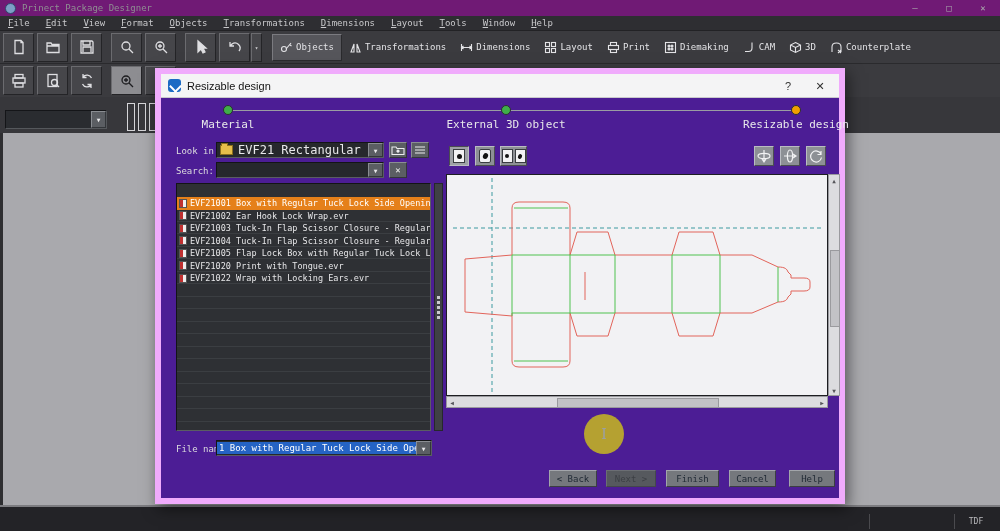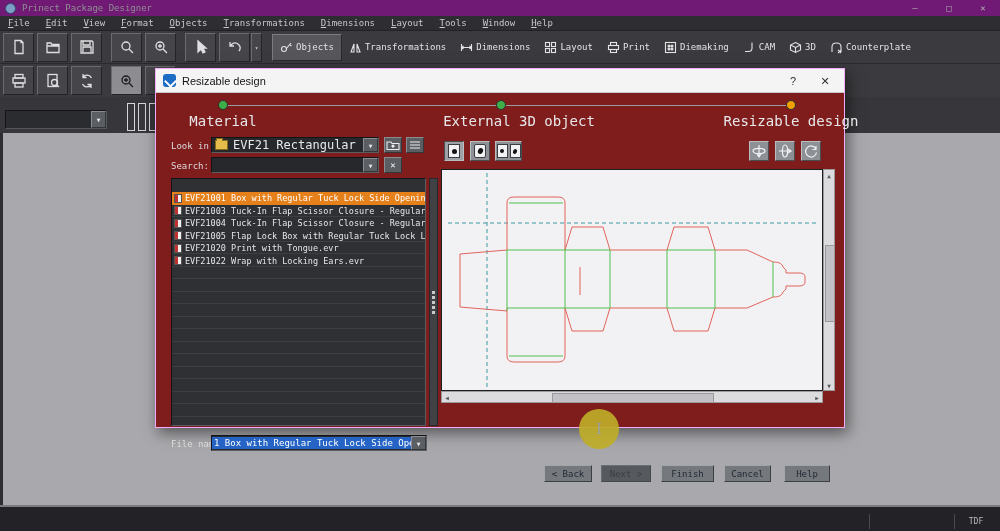--- a/index.html
+++ b/index.html
@@ -43,32 +43,32 @@
   .arrow-btn{width:15px;height:100%;background:#5b5e63;border:1px solid;border-color:#8a8d92 #33363a #33363a #8a8d92;color:#e8e8ea;font-size:6px;display:flex;align-items:center;justify-content:center;box-sizing:border-box;}
   .bars-icon{position:absolute;left:127px;top:6px;display:flex;gap:3px;}
   .bars-icon span{display:block;width:6px;height:26px;border:1px solid #d5d5d8;background:transparent;}
 
   .canvas{left:0;top:133px;width:997px;height:372px;background:#a9a9ad;border-left:3px solid #2e2e31;}
   .statusbar{left:0;top:505px;width:1000px;height:26px;background:#232327;border-top:2px solid #7c7c80;display:flex;align-items:center;}
   .status-cell-right{position:absolute;right:3px;top:7px;width:42px;height:15px;border-left:1px solid #4a4a4e;color:#b9b9bc;font-size:8px;display:flex;align-items:center;justify-content:center;}
   .status-div{position:absolute;right:130px;top:7px;width:1px;height:15px;background:#4a4a4e;}
 
   
-  .dialog{left:155px;top:68px;width:690px;height:360px;background:#7f1d1d;border:1px solid #f0abfc;box-sizing:border-box;box-shadow:3px 5px 14px rgba(0,0,0,.5);}
+  .dialog{left:155px;top:68px;width:690px;height:436px;background:#4c1d95;border:6px solid #f0abfc;box-sizing:border-box;box-shadow:3px 5px 14px rgba(0,0,0,.5);}
   .dlg-titlebar{position:absolute;left:0;top:0;width:100%;height:24px;background:#f4f4f5;display:flex;align-items:center;border-bottom:1px solid #c9c9cc;box-sizing:border-box;}
   .dlg-icon{width:13px;height:13px;border-radius:3px;background:#1c6bc4;margin:0 6px 0 7px;position:relative;}
   .dlg-icon::after{content:"";position:absolute;left:3px;top:3px;width:7px;height:7px;border-left:2px solid #fff;border-bottom:2px solid #fff;transform:rotate(-45deg);}
   .dlg-title{font-size:11px;color:#141414;font-family:"Liberation Sans",sans-serif;}
   .dlg-help,.dlg-close{position:absolute;top:3px;width:22px;height:18px;color:#333;font-size:11px;display:flex;align-items:center;justify-content:center;font-family:"Liberation Sans",sans-serif;}
   .dlg-help{right:40px;}
   .dlg-close{right:8px;}
 
   .wizard-line{position:absolute;left:67px;top:36px;width:568px;height:1px;background:#9a9da2;}
   .wizard-dot{position:absolute;top:31px;width:10px;height:10px;border-radius:50%;border:1px solid #2c2e32;box-sizing:border-box;}
-  .wizard-label{position:absolute;top:44px;font-size:14px;color:#e8e8ea;transform:translateX(-50%);white-space:nowrap;}
+  .wizard-label{position:absolute;top:44px;font-size:11px;color:#e8e8ea;transform:translateX(-50%);white-space:nowrap;}
 
   .fld-label{position:absolute;font-size:9px;color:#dcdcde;}
   .field{position:absolute;background:#26282c;border:1px solid;border-color:#131417 #5a5d62 #5a5d62 #131417;box-sizing:border-box;display:flex;align-items:center;}
   .field .txt{font-size:12px;color:#e8e8ea;padding-left:3px;white-space:nowrap;overflow:hidden;flex:1;}
   .folder-glyph{width:11px;height:8px;background:#e6bd4a;border:1px solid #8a6d1c;margin:0 2px 0 3px;position:relative;flex:none;}
   .folder-glyph::before{content:"";position:absolute;left:0;top:-3px;width:5px;height:2px;background:#e6bd4a;border:1px solid #8a6d1c;border-bottom:none;}
   .sq-btn{position:absolute;width:18px;height:16px;background:#5b5e63;border:1px solid;border-color:#8a8d92 #33363a #33363a #8a8d92;box-sizing:border-box;display:flex;align-items:center;justify-content:center;color:#eee;}
   .sq-btn svg{stroke:#ececolor;stroke:#ececee;fill:none;stroke-width:1.2;}
 
   .file-list{position:absolute;left:15px;top:109px;width:255px;height:248px;border:1px solid;border-color:#131417 #5a5d62 #5a5d62 #131417;box-sizing:border-box;background:#2e3034;}
@@ -303,21 +303,21 @@
     <span class="dlg-title">Resizable design</span>
     <span class="dlg-help">?</span>
     <span class="dlg-close">✕</span>
   </div>
 
   <div class="wizard-line"></div>
   <span class="wizard-dot" style="left: 62px; background: rgb(63, 174, 73);"></span>
   <span class="wizard-dot" style="left: 340px; background: rgb(63, 174, 73);"></span>
   <span class="wizard-dot" style="left: 630px; background: rgb(240, 160, 0);"></span>
   <span class="wizard-label" style="left:67px;">Material</span>
-  <span class="wizard-label" style="left:363px;">External 3D object</span>
+  <span class="wizard-label" style="left:345px;">External 3D object</span>
   <span class="wizard-label" style="left:635px;">Resizable design</span>
 
   <span class="fld-label" style="left:15px;top:72px;">Look in:</span>
   <span class="field" style="left:55px;top:68px;width:168px;height:16px;">
     <span class="folder-glyph"></span>
     <span class="txt">EVF21 Rectangular</span>
     <span class="arrow-btn" style="width:15px;flex:none;">▼</span>
   </span>
   <span class="sq-btn" style="left:228px;top:68px;">
     <svg width="14" height="12" style="stroke:#ececee;fill:none;stroke-width:1.1;">
@@ -336,20 +336,24 @@
     <span class="arrow-btn" style="width:15px;flex:none;">▼</span>
   </span>
   <span class="sq-btn" style="left:228px;top:88px;font-size:9px;">✕</span>
 
   <div class="file-list">
     <div class="list-body">
 
     <div class="file-row selected">
           <span class="file-ico"></span>
           <span>EVF21001 Box with Regular Tuck Lock Side Opening.evr</span>
+        </div>
+        <div class="file-row">
+          <span class="file-ico"></span>
+          <span>EVF21002 Ear Hook Lock Wrap.evr</span>
         </div>
         <div class="file-row">
           <span class="file-ico"></span>
           <span>EVF21003 Tuck-In Flap Scissor Closure - Regular Tuck...</span>
         </div>
         <div class="file-row">
           <span class="file-ico"></span>
           <span>EVF21004 Tuck-In Flap Scissor Closure - Regular Tuck...</span>
         </div>
         <div class="file-row">

